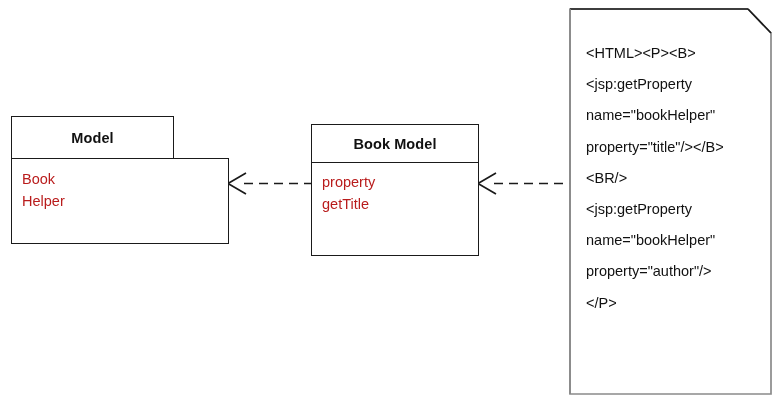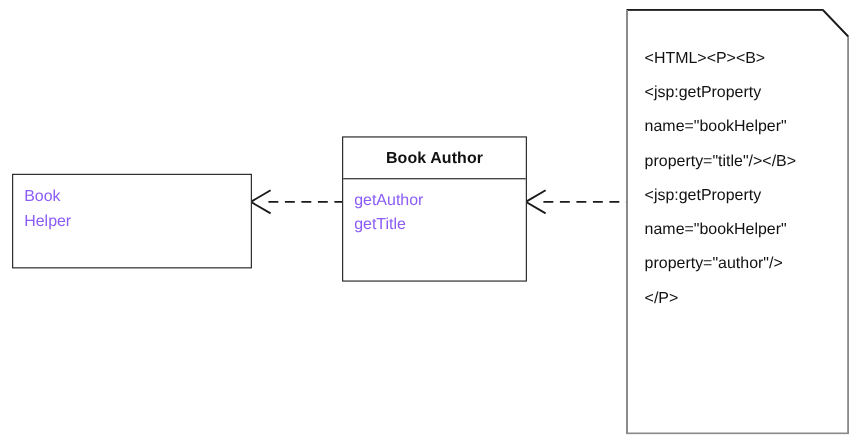--- a/index.html
+++ b/index.html
@@ -81,21 +81,21 @@
 
   .class-title {
     font-size: 14.5px;
     font-weight: bold;
     color: #111111;
     letter-spacing: 0.1px;
     white-space: nowrap;
   }
   .member {
     font-size: 14.5px;
-    color: #8b5cf6;
+    color: #b91c1c;
     line-height: 22px;
     white-space: nowrap;
   }
 
   
   #note {
     position: absolute;
     left: 569px;
     top: 8px;
     width: 165px;
@@ -135,27 +135,30 @@
 
 <div id="canvas">
 
   <div class="box" id="model-body">
     <div class="attrs">
       <div class="member">Book</div>
       <div class="member">Helper</div>
     </div>
   </div>
 
+  <div class="box" id="model-header">
+    <span class="class-title">Model</span>
+  </div>
 
   <div class="box" id="helper-box">
     <div id="helper-header">
-      <span class="class-title">Book Author</span>
+      <span class="class-title">Book Model</span>
     </div>
     <div id="helper-ops">
-      <div class="member">getAuthor</div>
+      <div class="member">property</div>
       <div class="member">getTitle</div>
     </div>
   </div>
 
   <div class="connector" id="dep-left">
     <svg width="92" height="32" viewBox="0 0 92 32">
       <line x1="20" y1="15.5" x2="90" y2="15.5" stroke="#1a1a1a" stroke-width="1.7" stroke-dasharray="9,6" stroke-linecap="butt"></line>
       <polyline points="22,5 4,15.5 22,26" fill="none" stroke="#1a1a1a" stroke-width="1.7" stroke-linejoin="miter" stroke-linecap="butt"></polyline>
     </svg>
   </div>
@@ -172,20 +175,21 @@
       <path d="M1,1 L179,1 L202,25 L202,386 L1,386 Z" fill="#ffffff" stroke="#8a8a8a" stroke-width="1.7" stroke-linejoin="miter"></path>
       <path d="M179,1 L202,25" fill="none" stroke="#1a1a1a" stroke-width="1.7"></path>
       <path d="M1,1 L179,1" fill="none" stroke="#1a1a1a" stroke-width="1.7"></path>
       <path d="M1,1 L1,386" fill="none" stroke="#8a8a8a" stroke-width="1.7"></path>
     </svg>
     <div id="note-text">
       <div class="code-line">&lt;HTML&gt;&lt;P&gt;&lt;B&gt;</div>
       <div class="code-line">&lt;jsp:getProperty</div>
       <div class="code-line">name="bookHelper"</div>
       <div class="code-line">property="title"/&gt;&lt;/B&gt;</div>
+      <div class="code-line">&lt;BR/&gt;</div>
       <div class="code-line">&lt;jsp:getProperty</div>
       <div class="code-line">name="bookHelper"</div>
       <div class="code-line">property="author"/&gt;</div>
       <div class="code-line">&lt;/P&gt;</div>
     </div>
   </div>
 
 </div>
 
 </body></html>

